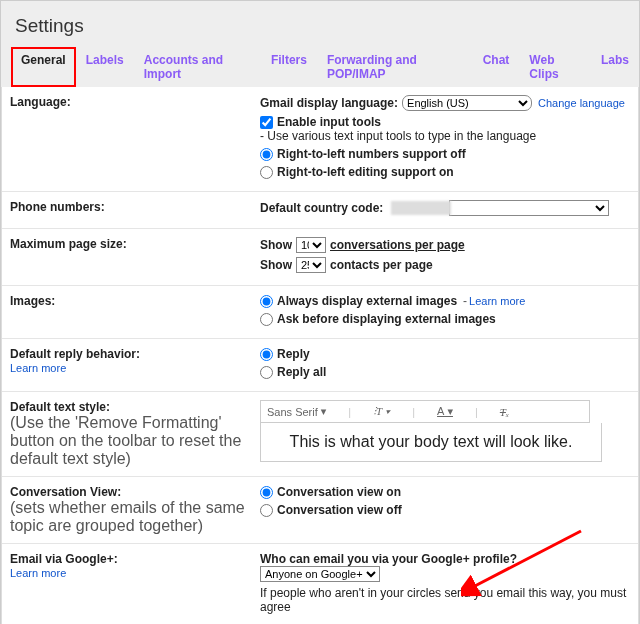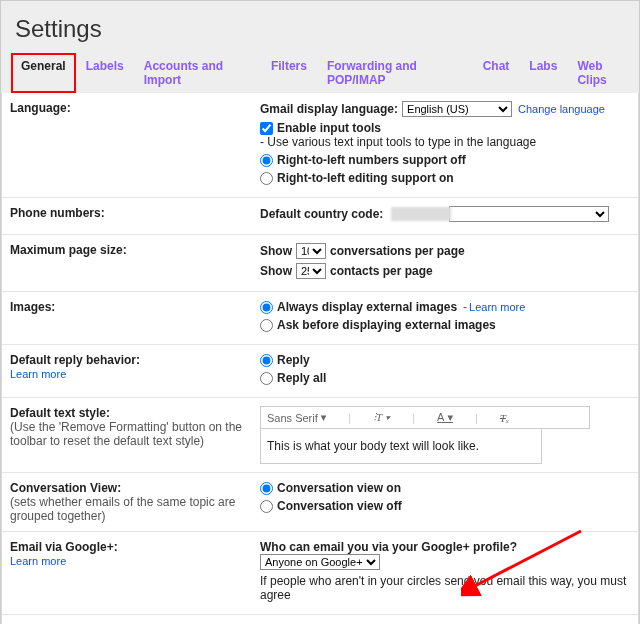--- a/index.html
+++ b/index.html
@@ -1,61 +1,61 @@
 <!DOCTYPE html>
 <html><head>
 <meta charset="utf-8">
 <style>
 *{box-sizing:border-box;margin:0;padding:0;}
 body{font-family:Arial,Helvetica,sans-serif;font-size:12px;color:#222;background:#eee;width:640px;height:624px;overflow:hidden;}
 .settings-page{background:#eee;height:624px;border:1px solid #ccc;padding:0;}
-.settings-title{font-size:24px;font-weight:normal;color:#333;padding:14px 0 10px 14px;}
+.settings-title{font-size:19px;font-weight:normal;color:#333;padding:14px 0 10px 14px;}
 .tabs{display:flex;padding:0 0 0 10px;font-weight:bold;}
 .tab{padding:6px 10px;font-size:12px;color:#8b5cf6;cursor:pointer;}
 .tab.active{color:#222;border:2px solid red;padding:4px 8px;}
 .content{background:#fff;border:1px solid #ddd;border-top:none;}
 .section{display:flex;border-bottom:1px solid #e5e5e5;padding:8px 8px;}
 .label-col{width:250px;flex-shrink:0;}
 .label-title{font-weight:bold;font-size:12px;color:#222;}
-.label-sub{font-size:12px;color:#555;}
+.label-sub{font-size:16px;color:#555;}
 .link{color:#1155cc;cursor:pointer;font-size:11px;}
 .value-col{flex:1;font-size:12px;}
 .row{margin-bottom:4px;display:flex;align-items:center;flex-wrap:wrap;}
 .row b{font-weight:bold;margin-right:4px;}
 select.inp{font-size:11px;background:#fff;border:1px solid #888;}
-select.wide{width:110px;}
+select.wide{width:130px;border-radius:7px;}
 select.mid{width:160px;}
 select.small{width:30px;}
 input[type=radio],input[type=checkbox]{margin-right:4px;}
 .textbar{border:1px solid #ccc;padding:4px 6px;width:330px;font-size:11px;color:#666;display:flex;align-items:center;gap:22px;}
 .textbar .sep{color:#ccc;}
 .textbar .u{text-decoration:underline;}
 .textbar .ital{font-style:italic;font-family:Georgia,serif;}
 .textbar .ic{display:inline-flex;align-items:center;}
-.textsample{border:1px solid #ccc;border-top:none;padding:10px 6px;width:282px;font-size:12px;}
+.textsample{border:1px solid #ccc;border-top:none;padding:10px 6px;width:342px;font-size:16px;text-align:center;}
 .dash{color:#555;margin:0 2px;}
 .blurbox{display:inline-block;width:60px;height:14px;background:#ddd;margin-left:4px;vertical-align:middle;filter:blur(1px);}
 .settings-page{position:relative;}
 .arrow{position:absolute;left:460px;top:525px;pointer-events:none;}
 </style>
 </head>
 <body>
 
 <div class="settings-page">
   <div class="settings-title">Settings</div>
 
   <div class="tabs">
     <div class="tab active">General</div>
     <div class="tab">Labels</div>
     <div class="tab">Accounts and Import</div>
     <div class="tab">Filters</div>
     <div class="tab">Forwarding and POP/IMAP</div>
     <div class="tab">Chat</div>
+    <div class="tab">Web Clips</div>
     <div class="tab">Labs</div>
-    <div class="tab">Web Clips</div>
   </div>
 
   <div class="content">
 
     <div class="section">
       <div class="label-col"><span class="label-title">Language:</span></div>
       <div class="value-col">
         <div class="row">
           <b>Gmail display language:</b>
           <select class="inp wide"><option>English (US)</option></select>
@@ -87,21 +87,21 @@
         </div>
       </div>
     </div>
 
     <div class="section">
       <div class="label-col"><span class="label-title">Maximum page size:</span></div>
       <div class="value-col">
         <div class="row">
           <b>Show</b>
           <select class="inp small"><option>100</option></select>
-          <b style="margin-left:4px;">conversations per page</b>
+          <b style="margin-left:4px;text-decoration:underline;">conversations per page</b>
         </div>
         <div class="row">
           <b>Show</b>
           <select class="inp small"><option>250</option></select>
           <b style="margin-left:4px;">contacts per page</b>
         </div>
       </div>
     </div>
 
     <div class="section">

